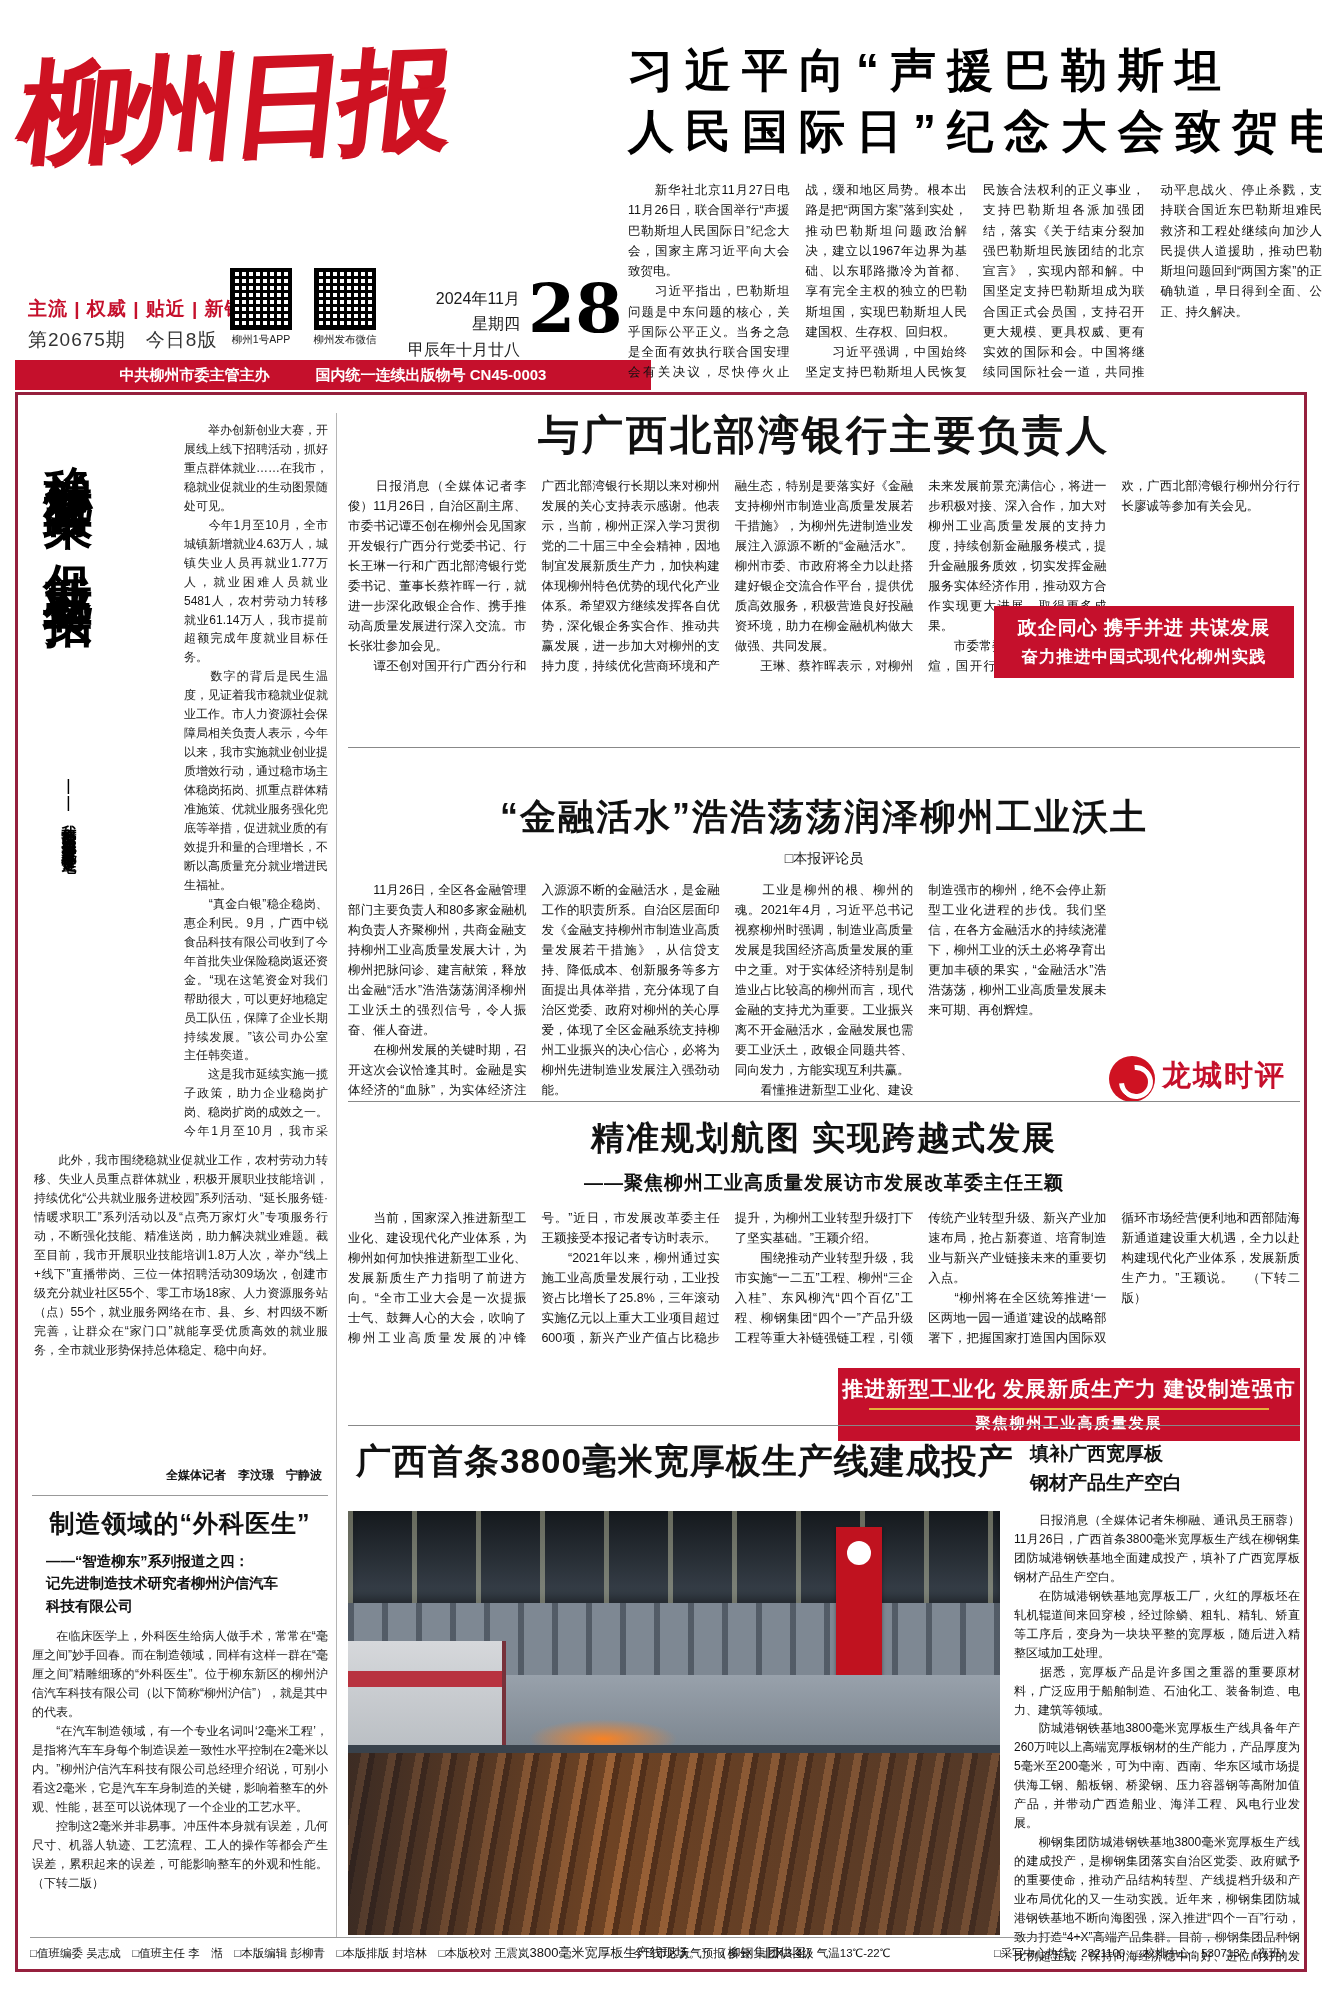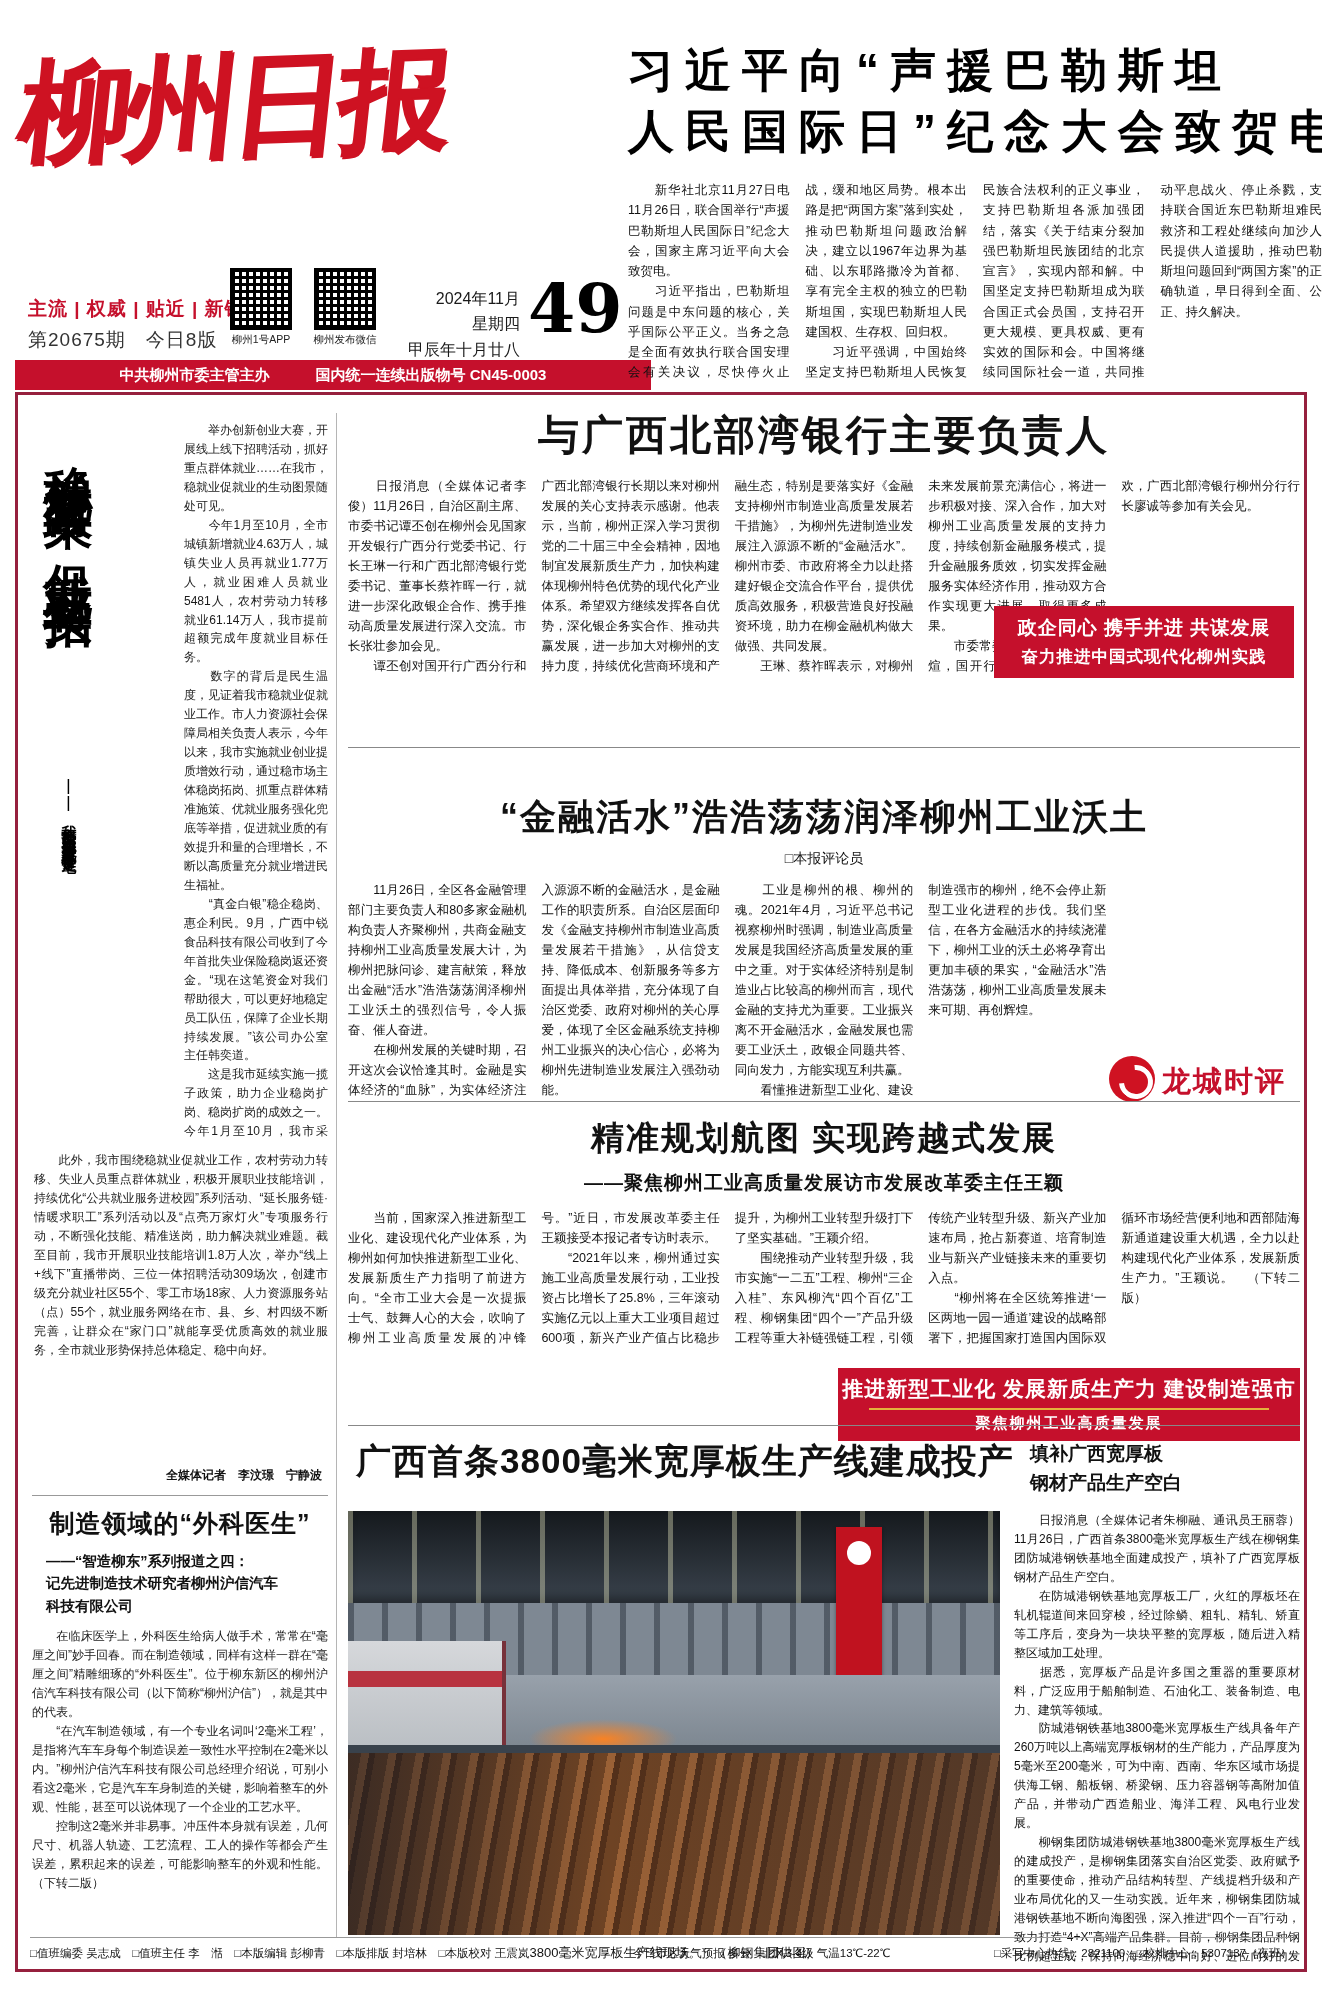--- a/index.html
+++ b/index.html
@@ -58,21 +58,21 @@
   .box1 { position:absolute; right:6px; bottom:0; width:300px; background:#c5102c; color:#fff;
     text-align:center; padding:9px 4px 10px; }
   .box1 .b1l1 { font-size:19px; font-weight:900; letter-spacing:1px; }
   .box1 .b1l2 { font-size:16.5px; font-weight:bold; margin-top:5px; letter-spacing:1px; }
 
   .jinrong { position:absolute; left:330px; top:352px; width:952px; border-top:1px solid #888; padding-top:12px; }
   .jr-h { text-align:center; font-size:36px; font-weight:900; letter-spacing:2px;margin-top:33px; }
   .jr-byline { text-align:center; font-size:14px; margin-top:8px; }
   .jr-body { margin-top:12px; height:238px; column-count:5; column-gap:15px; column-fill:auto;
     font-size:12.5px; line-height:1.6; text-align:justify; white-space:pre-line; overflow:hidden; }
-  .seal { position:absolute; right:14px; bottom:16px; display:flex; align-items:flex-end; gap:7px; background:#fff; padding-left:6px;margin-top:17px; }
+  .seal { position:absolute; right:14px; bottom:16px; display:flex; align-items:flex-start; gap:7px; background:#fff; padding-left:6px;margin-top:17px; }
   .seal-circle { width:46px; height:46px; border-radius:50%; background:#cf1222; position:relative; }
   .seal-circle::after { content:""; position:absolute; left:10px; top:9px; width:24px; height:24px;
     border-radius:50%; border:5px solid #fff; border-left-color:transparent; transform:rotate(40deg); }
   .seal-text { font-family:"DejaVu Serif", serif; font-weight:bold; font-size:29px; color:#c5102c; letter-spacing:2px; }
 
   .jingzhun { position:absolute; left:330px; top:706px; width:952px; border-top:1px solid #888; padding-top:14px; }
   .jz-h { text-align:center; font-size:33px; font-weight:900; letter-spacing:2px; }
   .jz-sub { text-align:center; font-size:19px; font-weight:bold; margin-top:9px; letter-spacing:1px; }
   .jz-body { margin-top:12px; height:152px; column-count:5; column-gap:15px; column-fill:auto;
     font-size:12.5px; line-height:1.6; text-align:justify; white-space:pre-line; overflow:hidden; }
@@ -133,21 +133,21 @@
     </div>
     <div class="qr-item">
       <div class="qr-box"></div>
       <div class="qr-label">柳州发布微信</div>
     </div>
   </div>
 
   <div class="dateblock body-txt" style="font-size:16px;text-align:right;">2024年11月
 星期四
 甲辰年十月廿八</div>
-  <div class="daynum">49</div>
+  <div class="daynum">28</div>
 
   <div class="redbar">
     <span>中共柳州市委主管主办</span>
     <span>国内统一连续出版物号 CN45-0003</span>
   </div>
 
   <div class="xi-head">
     <div>习近平向“声援巴勒斯坦</div>
     <div>人民国际日”纪念大会致贺电</div>
   </div>

